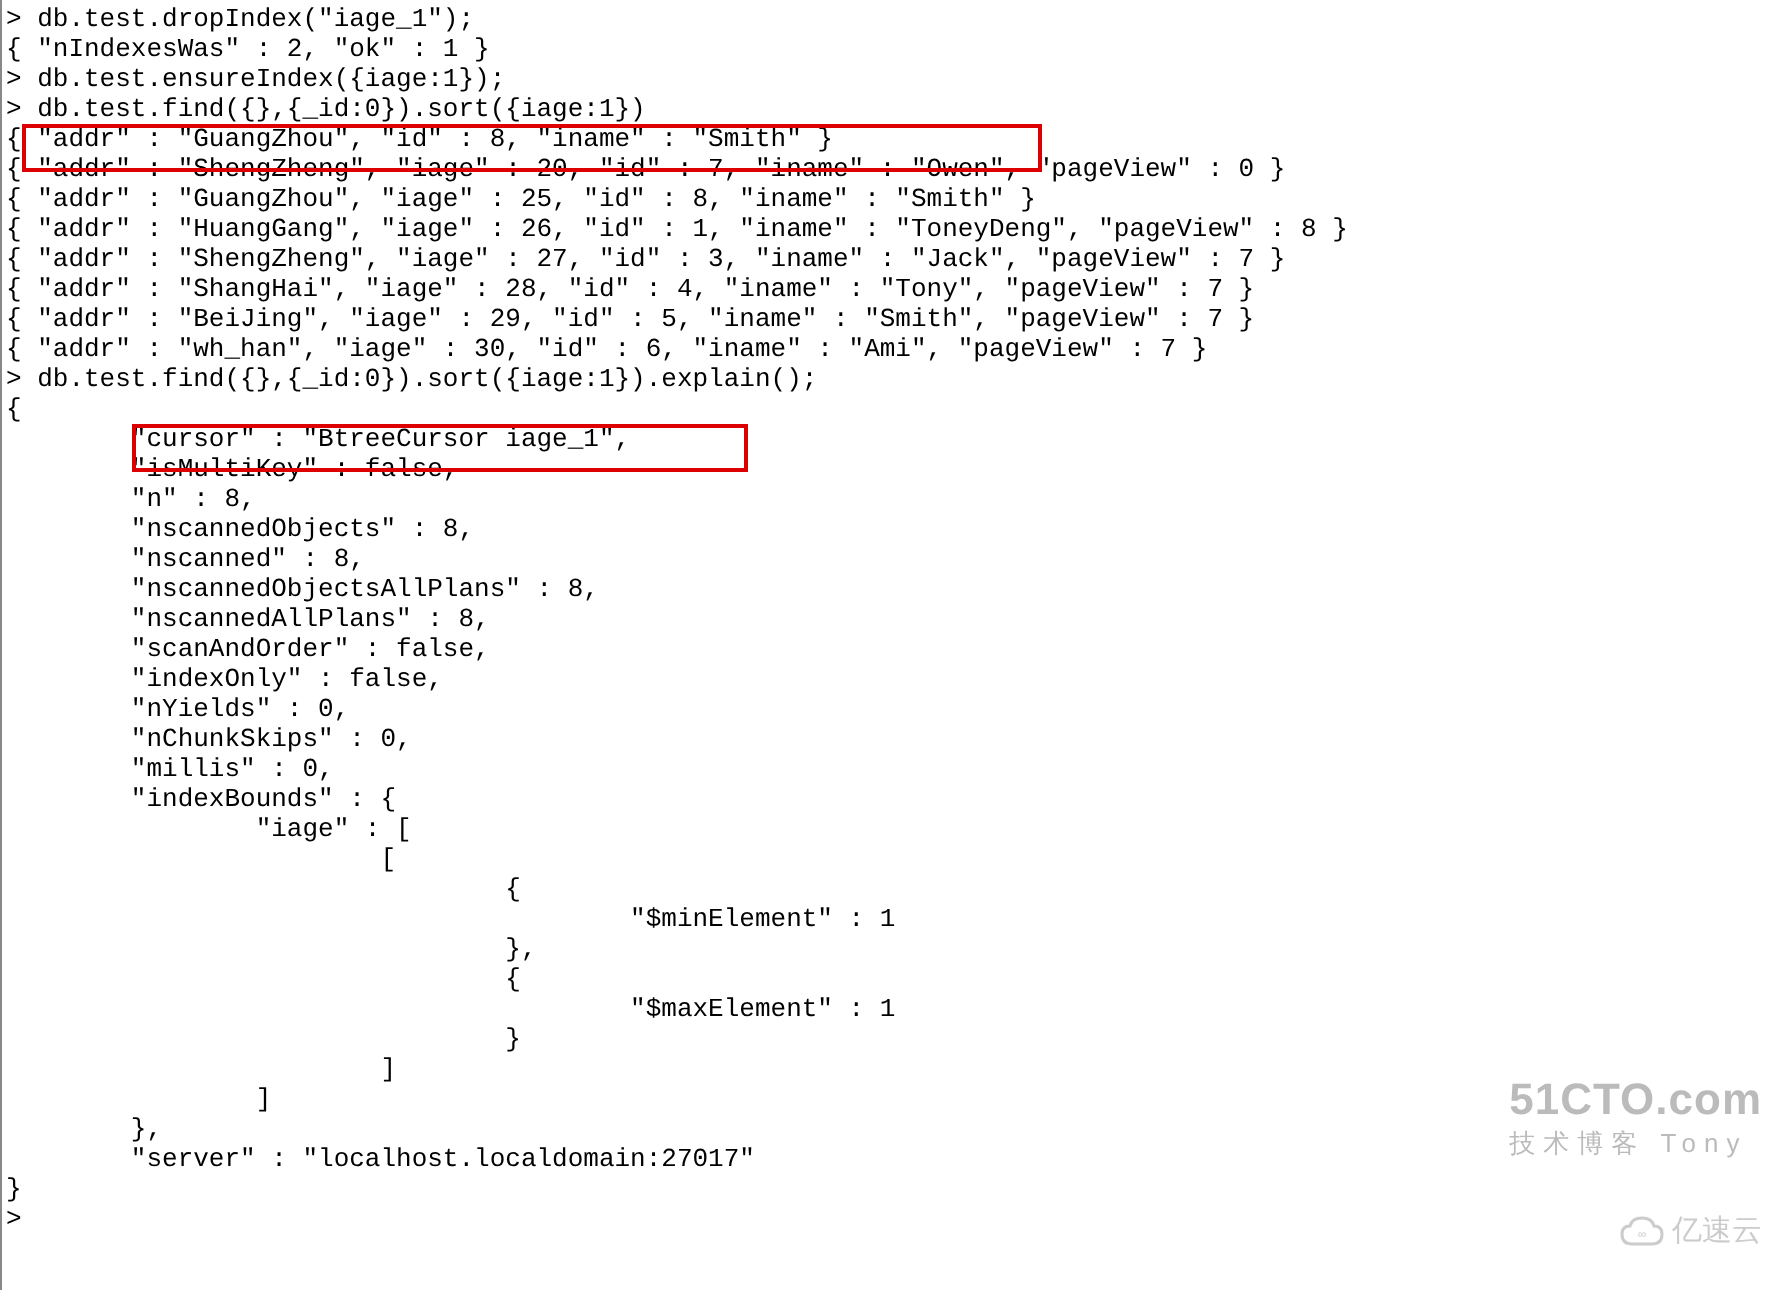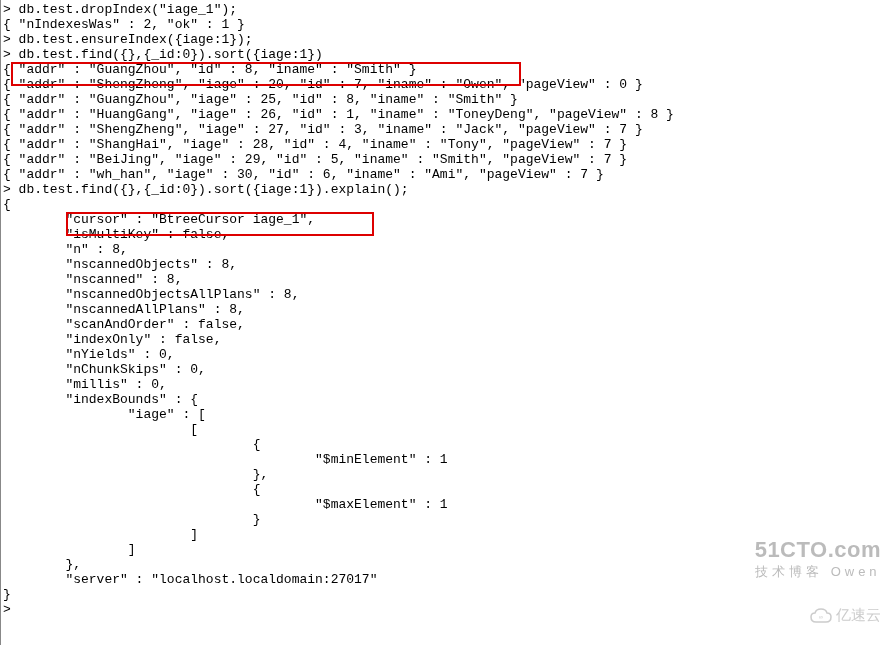--- a/index.html
+++ b/index.html
@@ -25,21 +25,21 @@
   .red-box {
     position: absolute;
     border: 2px solid #d00;
     background: transparent;
     pointer-events: none;
   }
   .watermark {
     position: absolute;
     right: 10px;
     bottom: 64px;
-    text-align: center;
+    text-align: left;
     color: #bbb;
     font-family: Arial, sans-serif;
     pointer-events: none;
   }
   .watermark .big {
     font-size: 22px;
     font-weight: bold;
     letter-spacing: 0.5px;
     color: #bbb;
   }
@@ -104,21 +104,21 @@
 <span>        },</span>
 <span>        "server" : "localhost.localdomain:27017"</span>
 <span>}</span>
 <span>&gt;</span></div>
 
 <div class="red-box" style="left:11px; top:62px; width:506px; height:20px;"></div>
 <div class="red-box" style="left:66px; top:212px; width:304px; height:20px;"></div>
 
 <div class="watermark">
   <div class="big">51CTO.com</div>
-  <div class="small">技术博客  Owen</div>
+  <div class="small">技术博客  Tony</div>
 </div>
 
 <div class="watermark2">
   <svg width="22" height="16" viewBox="0 0 22 16">
     <path d="M6 14 Q1 14 1 9 Q1 5 5 5 Q6 1 11 1 Q16 1 17 5 Q21 5 21 9 Q21 14 16 14 Z" fill="none" stroke="#ccc" stroke-width="1.5"></path>
     <text x="11" y="11" text-anchor="middle" font-size="6" fill="#ccc">∞</text>
   </svg>
   <span>亿速云</span>
 </div>
 

